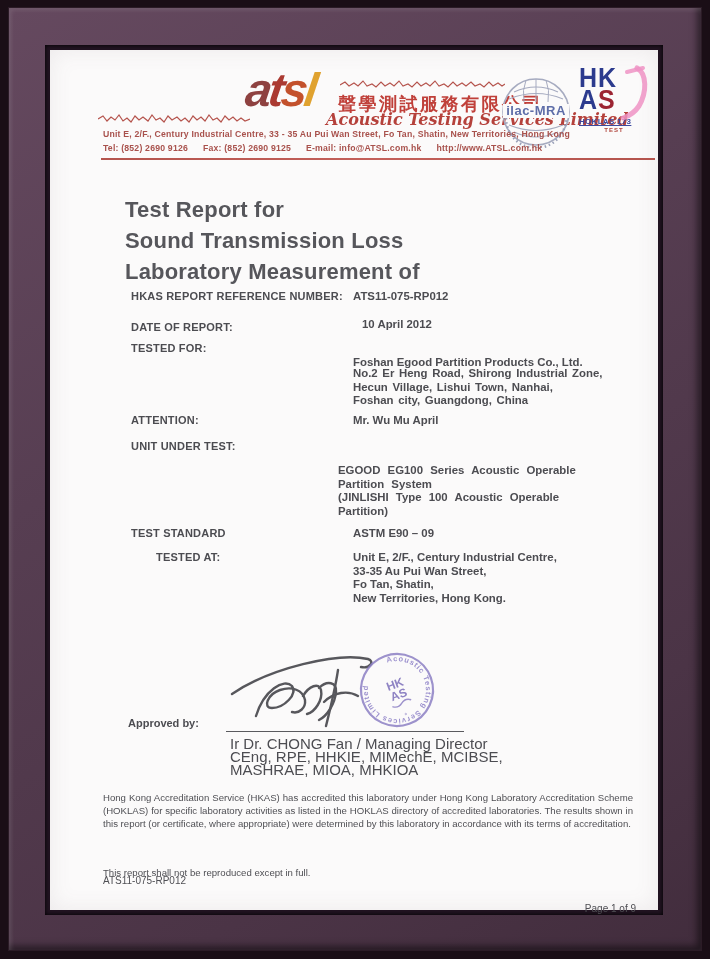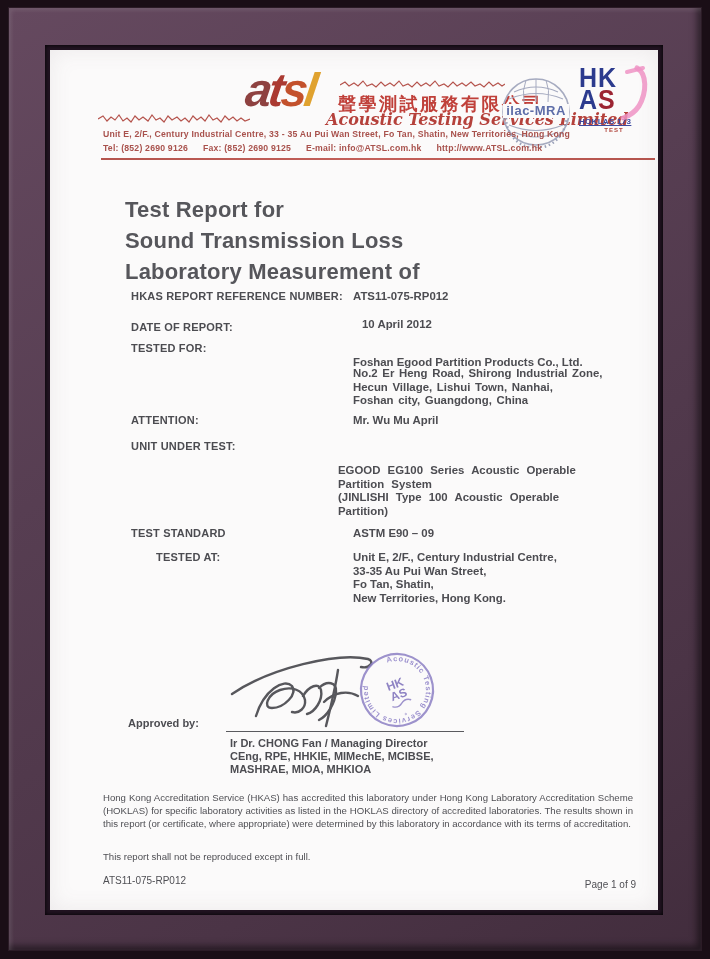--- a/index.html
+++ b/index.html
@@ -43,25 +43,25 @@
 
   
   .flabel{font-weight:700;font-size:11px;color:#4c4c51;letter-spacing:.2px;white-space:nowrap;}
   .fvalue{font-weight:700;font-size:11.4px;color:#4c4c51;white-space:pre-line;line-height:13.6px;width:282px;}
   .sp1{word-spacing:1.5px;}
   .sp2{word-spacing:4px;}
 
   
   .approve-label{font-size:11px;font-weight:600;color:#4c4c51;}
   .sigline{border-top:1.6px solid #5a5a5e;width:238px;}
-  .name{font-size:11px;font-weight:700;color:#4c4c51;line-height:13.2px;}
+  .name{font-size:15px;font-weight:400;color:#4c4c51;line-height:13.2px;}
 
   
   .accred{font-size:9.6px;font-weight:500;color:#4f4f54;line-height:13px;text-align:justify;width:530px;}
-  .note{font-size:9.6px;font-weight:500;color:#4f4f54;}
+  .note{font-size:9.6px;font-weight:500;color:#4f4f54;margin-top:16px;}
   .pagerow{font-size:10px;font-weight:500;color:#4f4f54;}
 </style>
 </head>
 <body>
 
 <div class="frame">
   <div class="mat">
     <div class="lip">
       <div class="paper">
 
@@ -184,18 +184,18 @@
         <div class="abs sigline" style="left:176px;top:681px;"></div>
         <div class="abs name" style="left:180px;top:687px;">
           <div>Ir Dr. CHONG Fan / Managing Director</div>
           <div>CEng, RPE, HHKIE, MIMechE, MCIBSE,</div>
           <div>MASHRAE, MIOA, MHKIOA</div>
         </div>
 
         <div class="abs accred" style="left:53px;top:741px;">Hong Kong Accreditation Service (HKAS) has accredited this laboratory under Hong Kong Laboratory Accreditation Scheme (HOKLAS) for specific laboratory activities as listed in the HOKLAS directory of accredited laboratories. The results shown in this report (or certificate, where appropriate) were determined by this laboratory in accordance with its terms of accreditation.</div>
         <div class="abs note" style="left:53px;top:801px;">This report shall not be reproduced except in full.</div>
         <div class="abs pagerow" style="left:53px;top:825px;">ATS11-075-RP012</div>
-        <div class="abs pagerow" style="right:22px;top:829px;">Page 1 of 9</div>
+        <div class="abs pagerow" style="right:22px;top:853px;">Page 1 of 9</div>
 
       </div>
     </div>
   </div>
 </div>
 
 </body></html>

